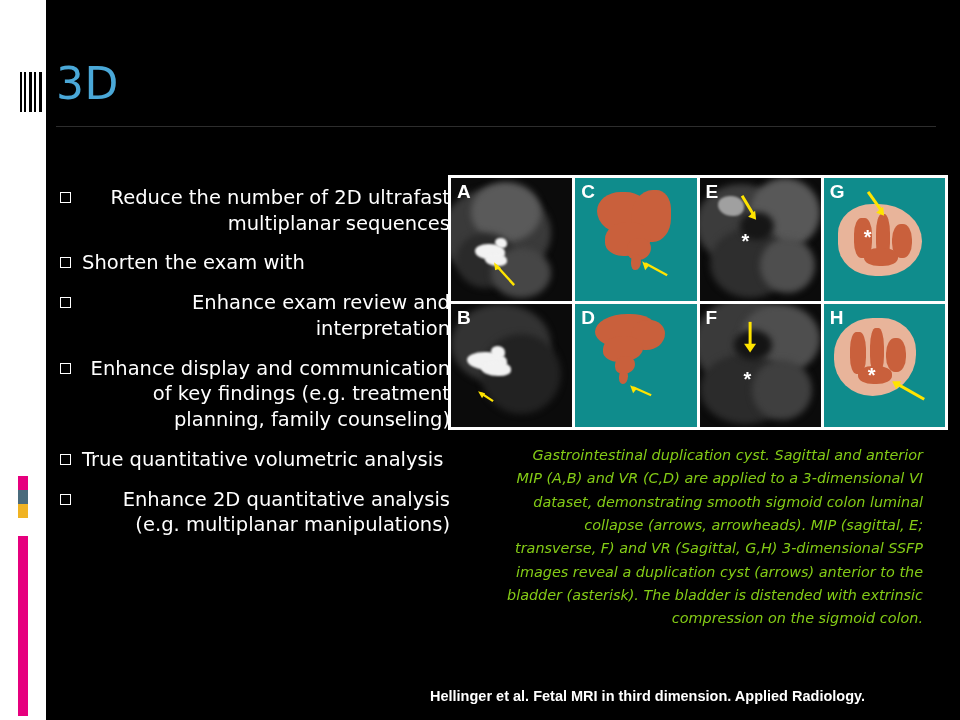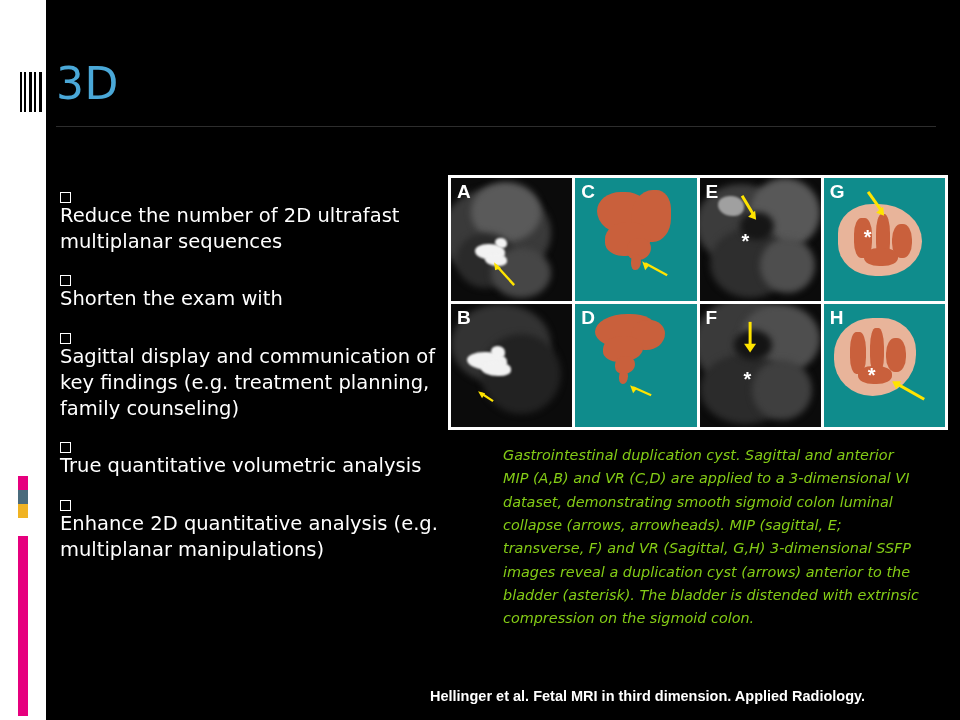--- a/index.html
+++ b/index.html
@@ -11,20 +11,21 @@
     width: 960px;
     height: 720px;
     overflow: hidden;
     font-family: "Liberation Sans", sans-serif;
   }
   .slide {
     position: relative;
     width: 960px;
     height: 720px;
     background: #000000;
+    text-align: right;
   }
 
   
   .left-rail {
     position: absolute;
     left: 0; top: 0;
     width: 46px; height: 720px;
     background: #ffffff;
   }
   .rail-bars {
@@ -89,21 +90,20 @@
     position: absolute;
     left: 60px;
     top: 185px;
     width: 390px;
   }
   .bullet {
     position: relative;
     display: flex;
     align-items: flex-start;
     margin-bottom: 14px;
-    flex-direction: column;
   }
   .bullet-marker {
     flex: 0 0 auto;
     width: 9px;
     height: 9px;
     border: 1.5px solid #ffffff;
     margin-top: 7px;
     margin-right: 11px;
     background: transparent;
   }
@@ -244,21 +244,25 @@
     <div class="bullet">
       <div class="bullet-marker"></div>
       <div class="bullet-text">Reduce the number of 2D ultrafast multiplanar sequences</div>
     </div>
     <div class="bullet">
       <div class="bullet-marker"></div>
       <div class="bullet-text">Shorten the exam with</div>
     </div>
     <div class="bullet">
       <div class="bullet-marker"></div>
-      <div class="bullet-text">Sagittal display and communication of key findings (e.g. treatment planning, family counseling)</div>
+      <div class="bullet-text">Enhance exam review and interpretation</div>
+    </div>
+    <div class="bullet">
+      <div class="bullet-marker"></div>
+      <div class="bullet-text">Enhance display and communication of key findings (e.g. treatment planning, family counseling)</div>
     </div>
     <div class="bullet">
       <div class="bullet-marker"></div>
       <div class="bullet-text">True quantitative volumetric analysis</div>
     </div>
     <div class="bullet">
       <div class="bullet-marker"></div>
       <div class="bullet-text">Enhance 2D quantitative analysis (e.g. multiplanar manipulations)</div>
     </div>
   </div>

